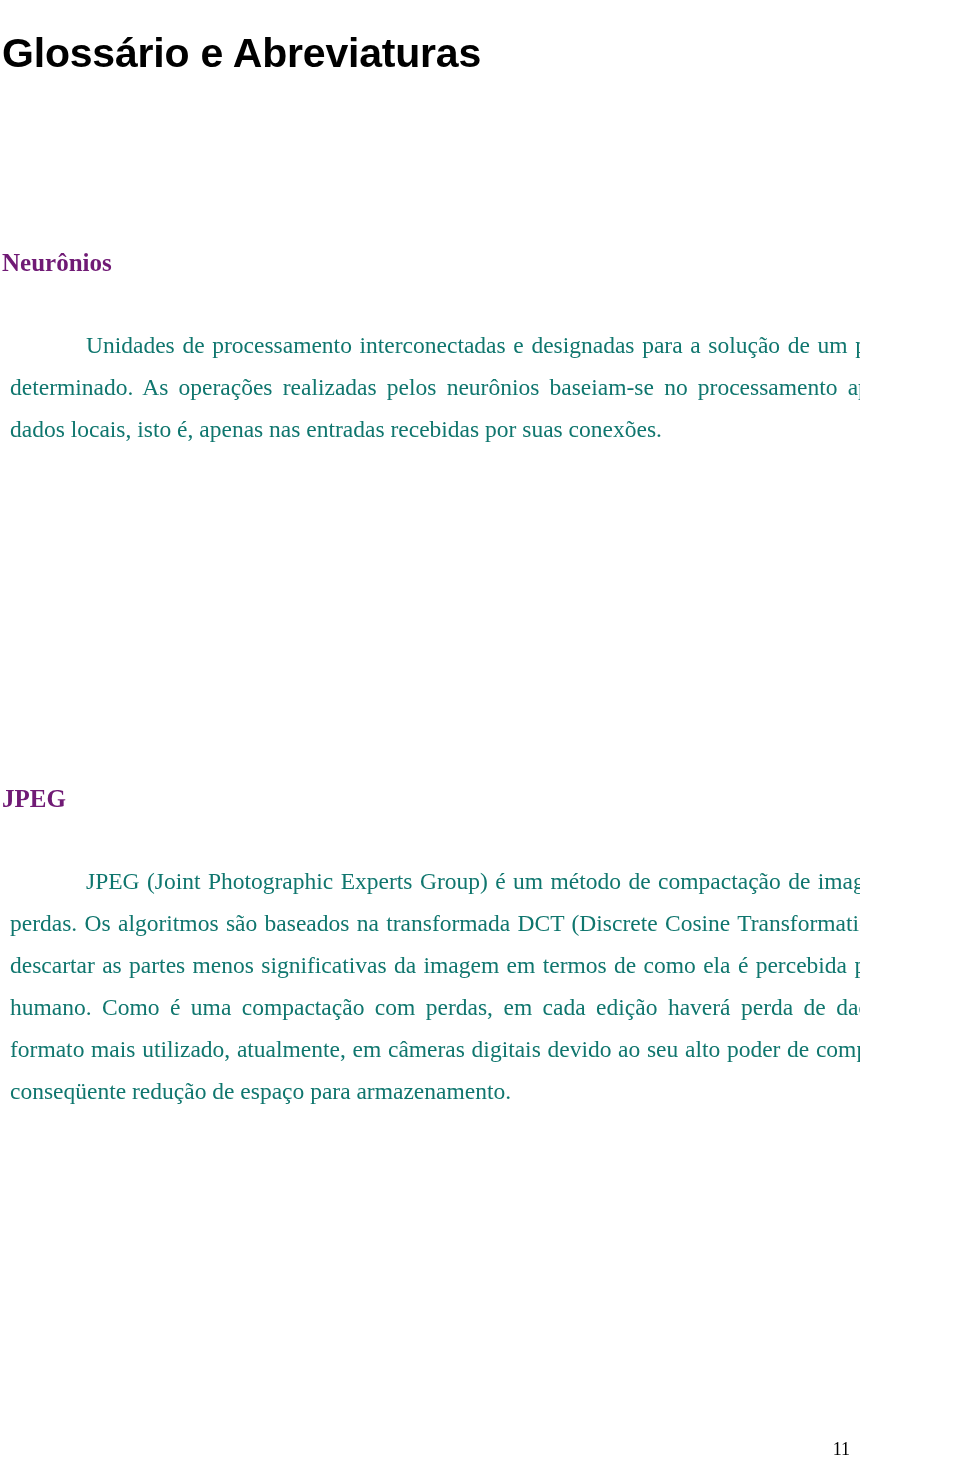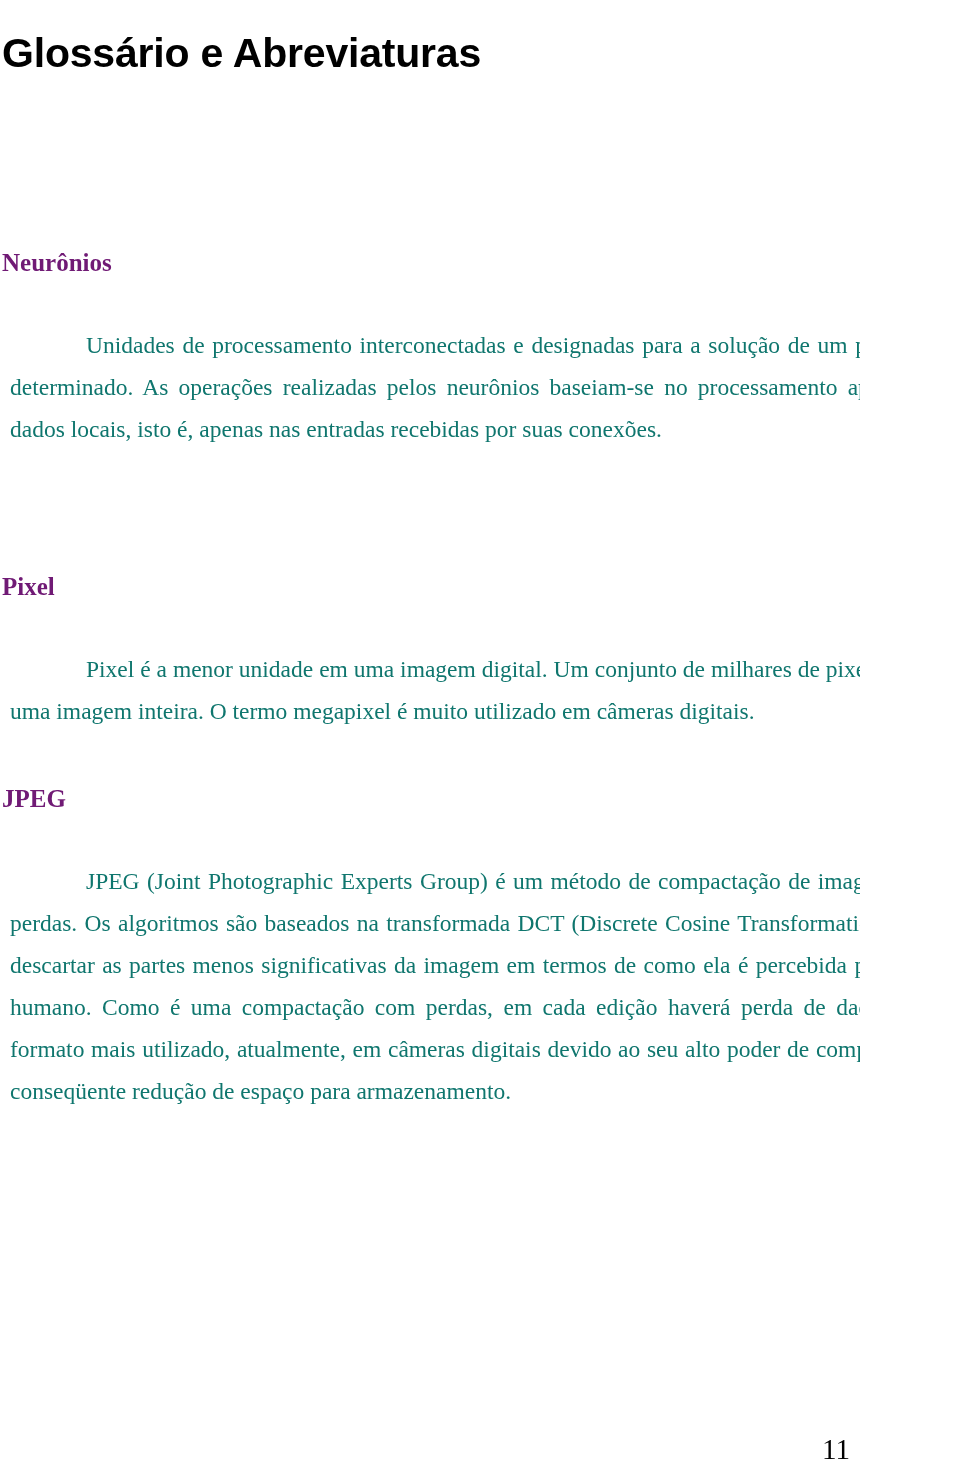--- a/index.html
+++ b/index.html
@@ -69,41 +69,37 @@
   #sec-bmp { top: 1242px; }
   #sec-bmp .section-body { margin-top: 46px; }
 
   .page-number {
     position: absolute;
     right: 10px;
     top: 1434px;
     width: 60px;
     text-align: right;
     font-family: "Liberation Serif", "DejaVu Serif", serif;
-    font-size: 29px;
+    font-size: 18px;
     line-height: 30px;
     color: #000000;
   }
 </style>
 </head>
 <body>
 
 <div class="page">
 
   <h1 class="doc-title">Glossário e Abreviaturas</h1>
 
   <div class="section" id="sec-neuronios">
     <h2 class="section-heading">Neurônios</h2>
     <p class="section-body">Unidades de processamento interconectadas e designadas para a solução de um problema determinado. As operações realizadas pelos neurônios baseiam-se no processamento apenas de dados locais, isto é, apenas nas entradas recebidas por suas conexões.</p>
   </div>
 
-  <div class="section" id="sec-pixel">
-    <h2 class="section-heading">Pixel</h2>
-    <p class="section-body">Pixel é a menor unidade em uma imagem digital. Um conjunto de milhares de pixels forma uma imagem inteira. O termo megapixel é muito utilizado em câmeras digitais.</p>
-  </div>
 
   <div class="section" id="sec-jpeg">
     <h2 class="section-heading">JPEG</h2>
     <p class="section-body">JPEG (Joint Photographic Experts Group) é um método de compactação de imagens com perdas. Os algoritmos são baseados na transformada DCT (Discrete Cosine Transformation), para descartar as partes menos significativas da imagem em termos de como ela é percebida pelo olho humano. Como é uma compactação com perdas, em cada edição haverá perda de dados. É o formato mais utilizado, atualmente, em câmeras digitais devido ao seu alto poder de compressão e conseqüente redução de espaço para armazenamento.</p>
   </div>
 
 
   <div class="page-number">11</div>
 
 </div>

